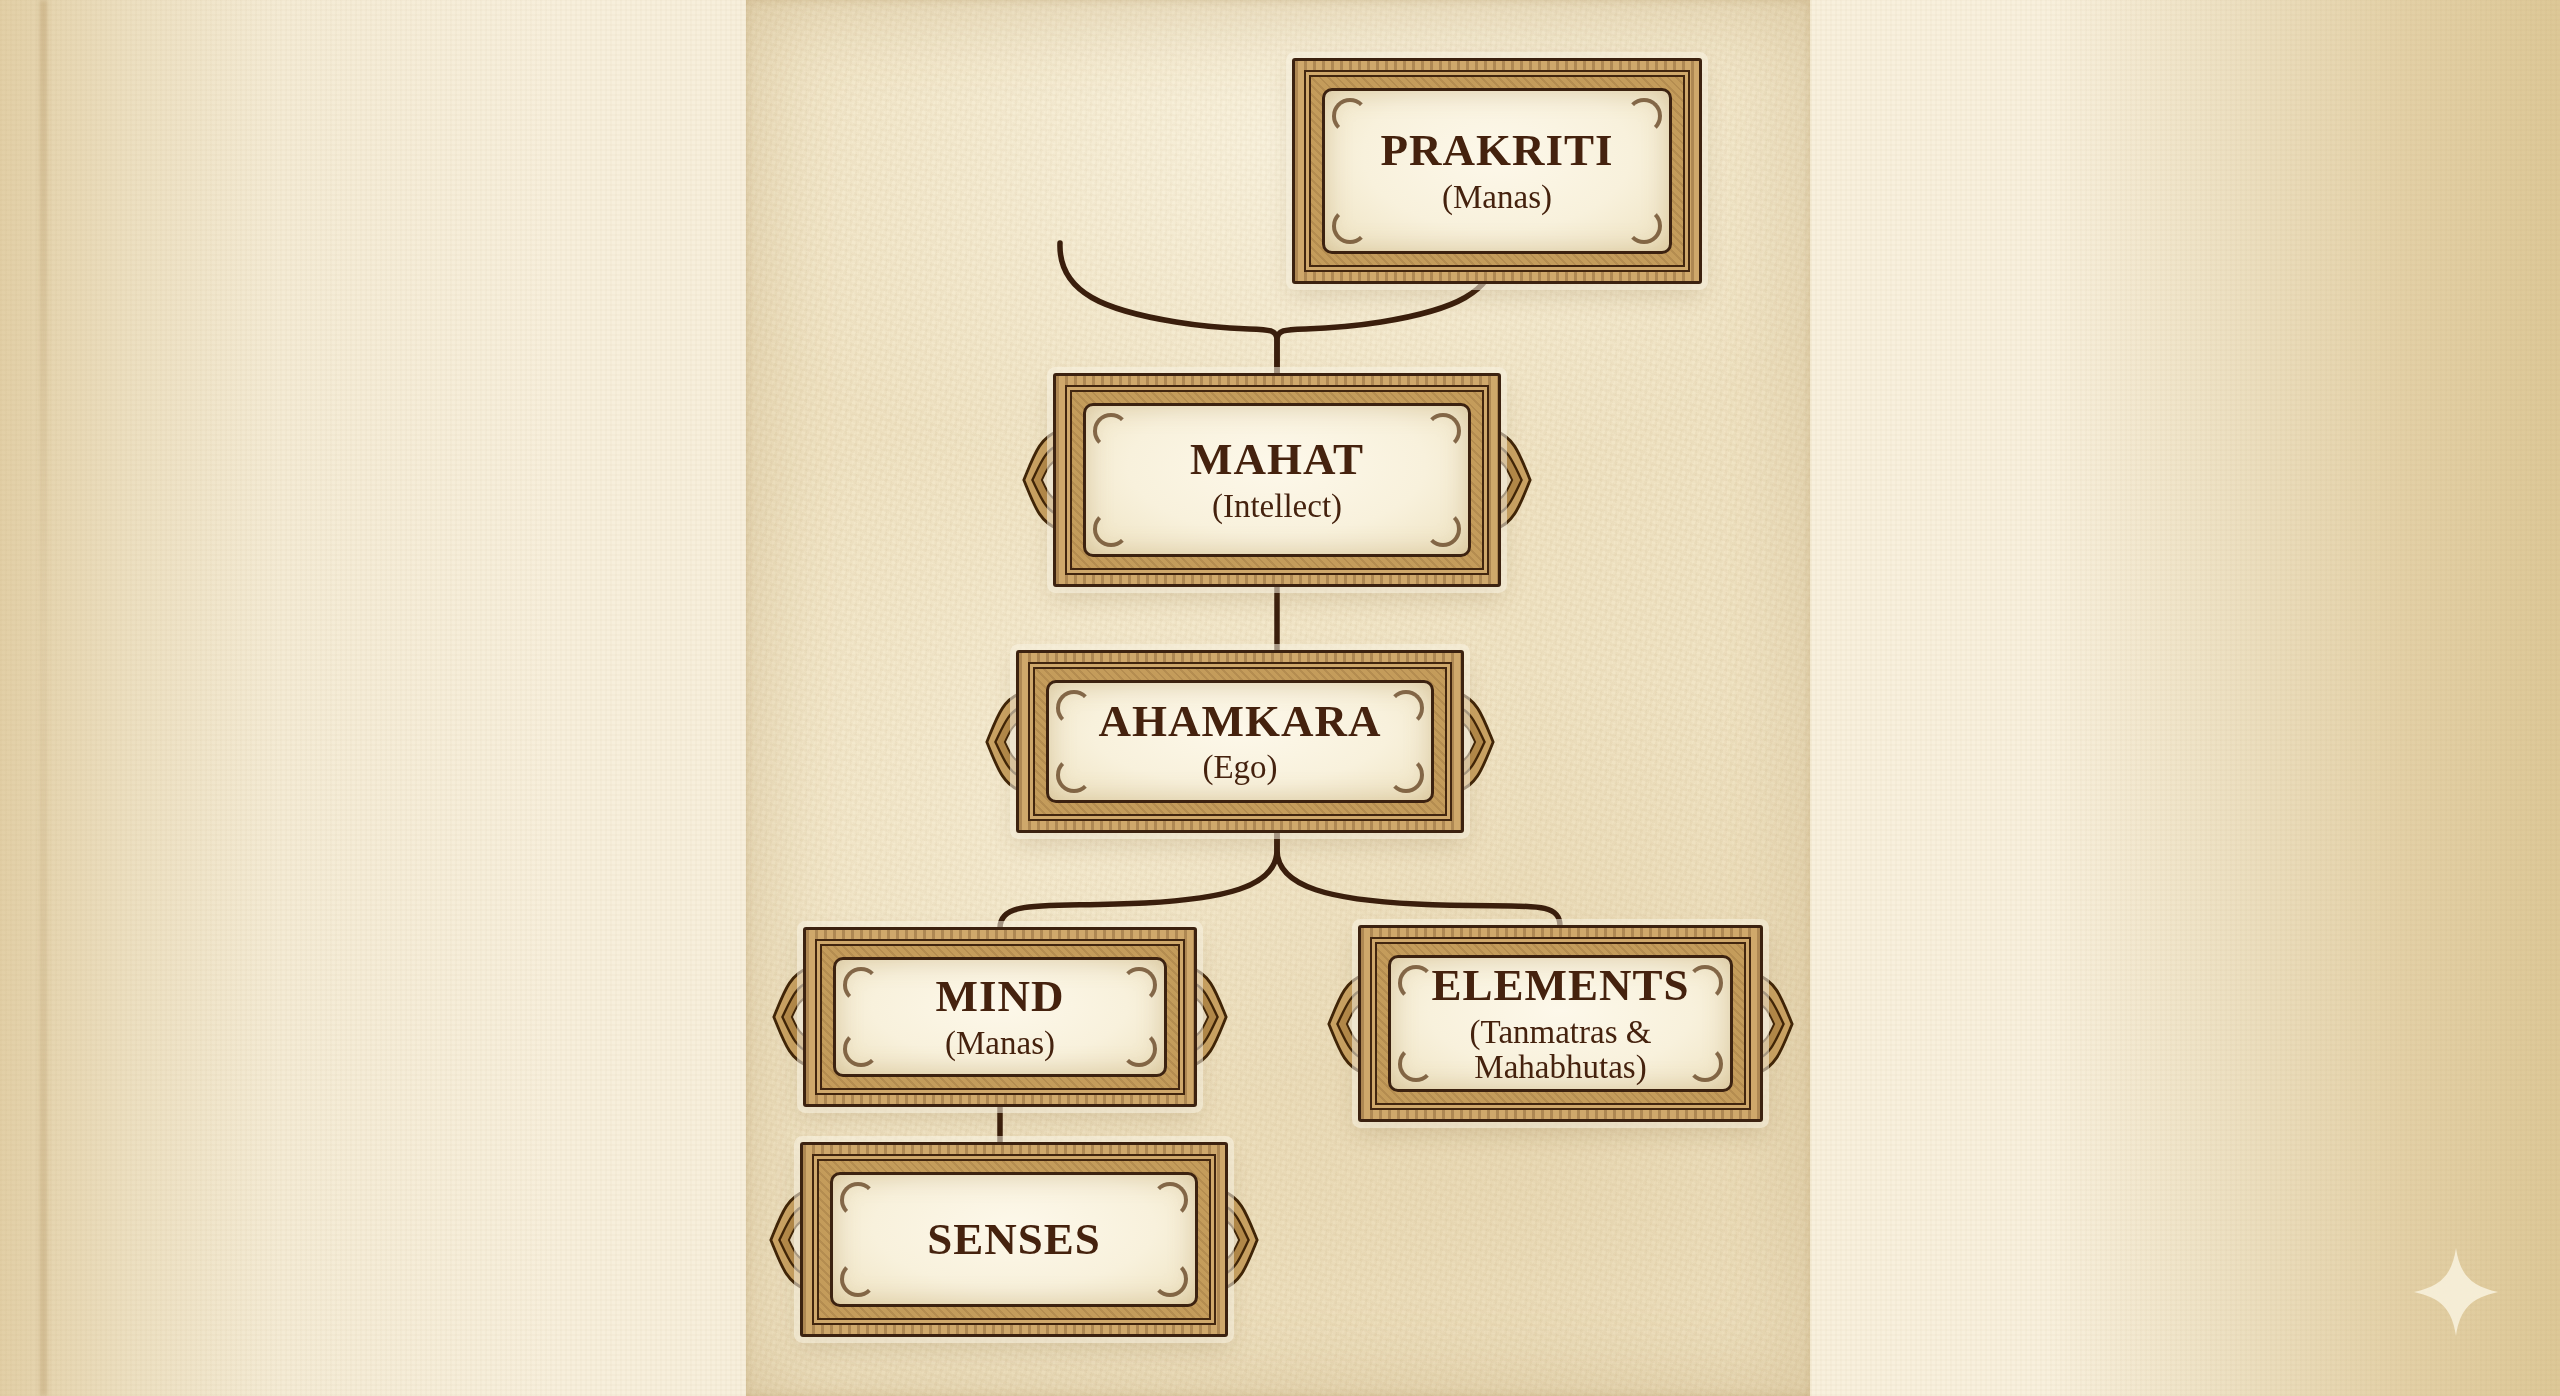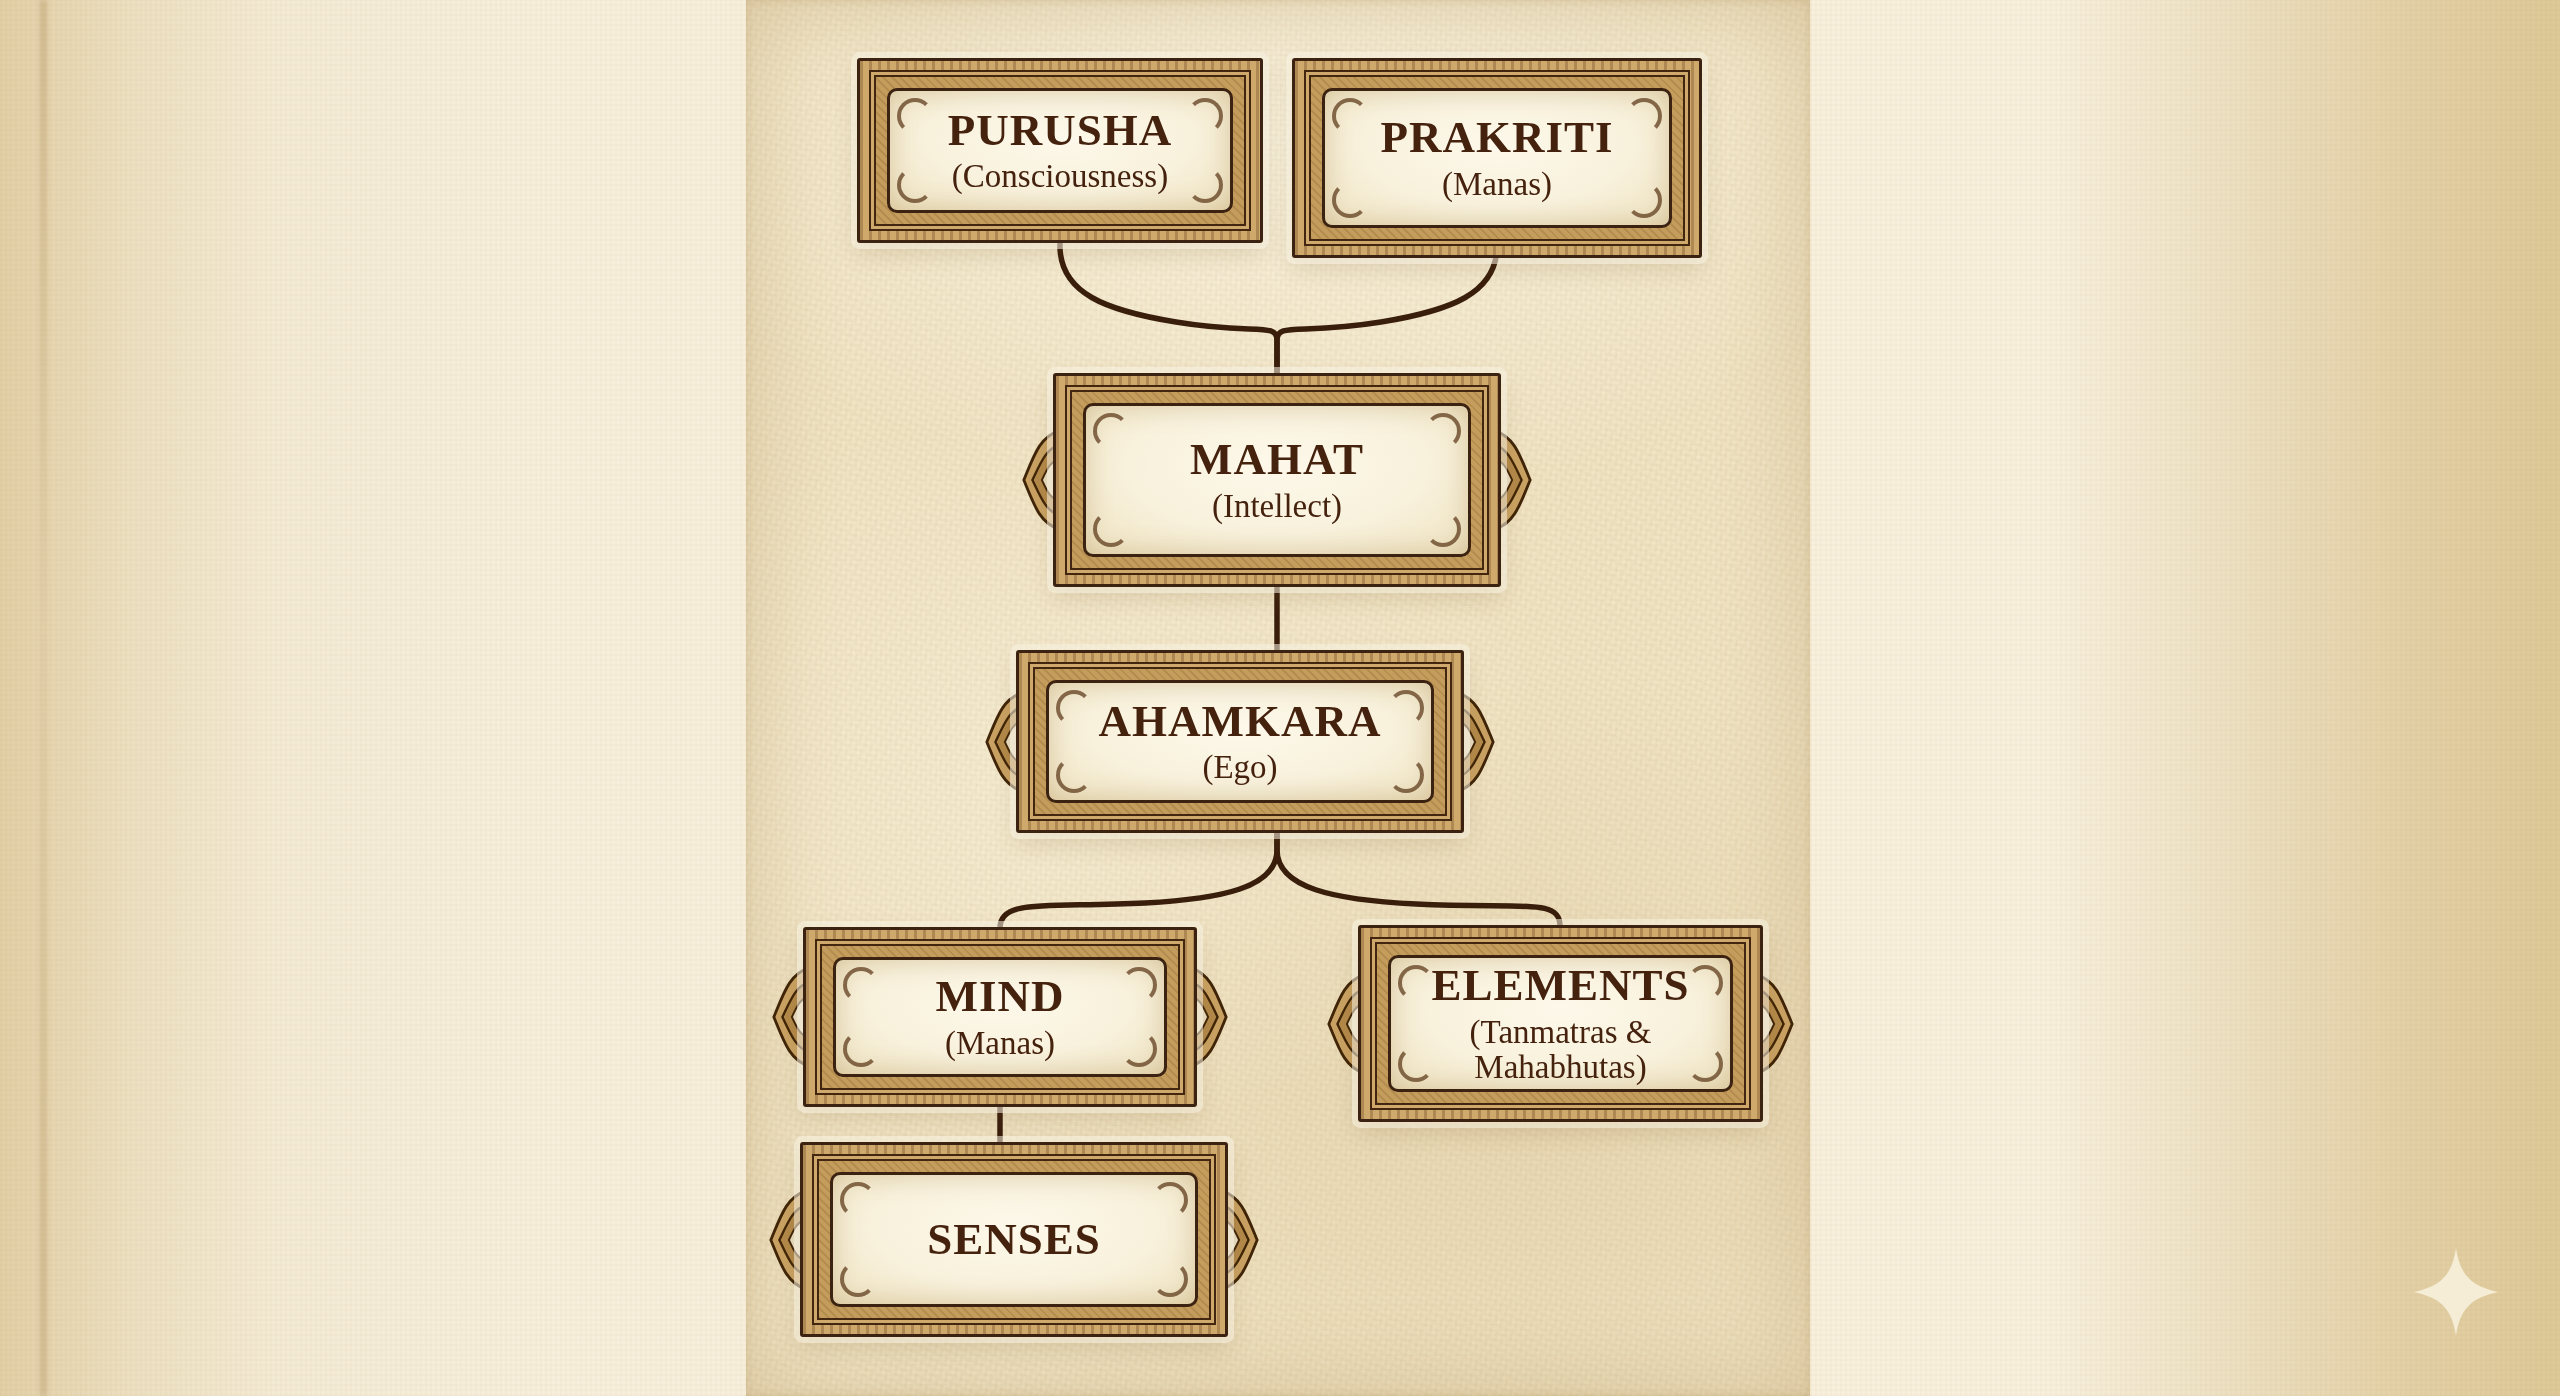--- a/index.html
+++ b/index.html
@@ -69,38 +69,22 @@
 
   <svg class="connectors" viewBox="0 0 2560 1396">
     <path d="M1060 243 C1058 294 1108 311 1176 322 C1254 335 1277 322 1277 340 L1277 374"></path>
     <path d="M1497 243 C1499 294 1449 311 1381 322 C1300 335 1277 322 1277 340 L1277 374"></path>
     <path d="M1277 555 L1277 651"></path>
     <path d="M1277 833 L1277 850 C1277 888 1220 899 1145 903 C1050 908 1000 898 1000 928"></path>
     <path d="M1277 833 L1277 850 C1277 888 1334 900 1416 904 C1524 909 1560 898 1560 926"></path>
     <path d="M1000 1108 L1000 1143"></path>
   </svg>
 
-  <div class="node" style="left:857px;top:58px;width:406px;height:185px;">
-    <div class="f1">
-        <div class="f2">
-          <div class="f3">
-            <div class="f4">
-      <i class="curl tl"></i>
-              <i class="curl tr"></i>
-              <i class="curl bl"></i>
-              <i class="curl br"></i>
-      <div class="title">PURUSHA</div>
-      <div class="subtitle">(Consciousness)</div>
-    </div>
-          </div>
-        </div>
-      </div>
-  </div>
-
-  <div class="node" style="left:1292px;top:58px;width:410px;height:200px;">
+
+  <div class="node" style="left:1292px;top:58px;width:410px;height:226px;">
     <div class="f1">
         <div class="f2">
           <div class="f3">
             <div class="f4">
       <i class="curl tl"></i>
               <i class="curl tr"></i>
               <i class="curl bl"></i>
               <i class="curl br"></i>
       <div class="title">PRAKRITI</div>
       <div class="subtitle">(Manas)</div>

